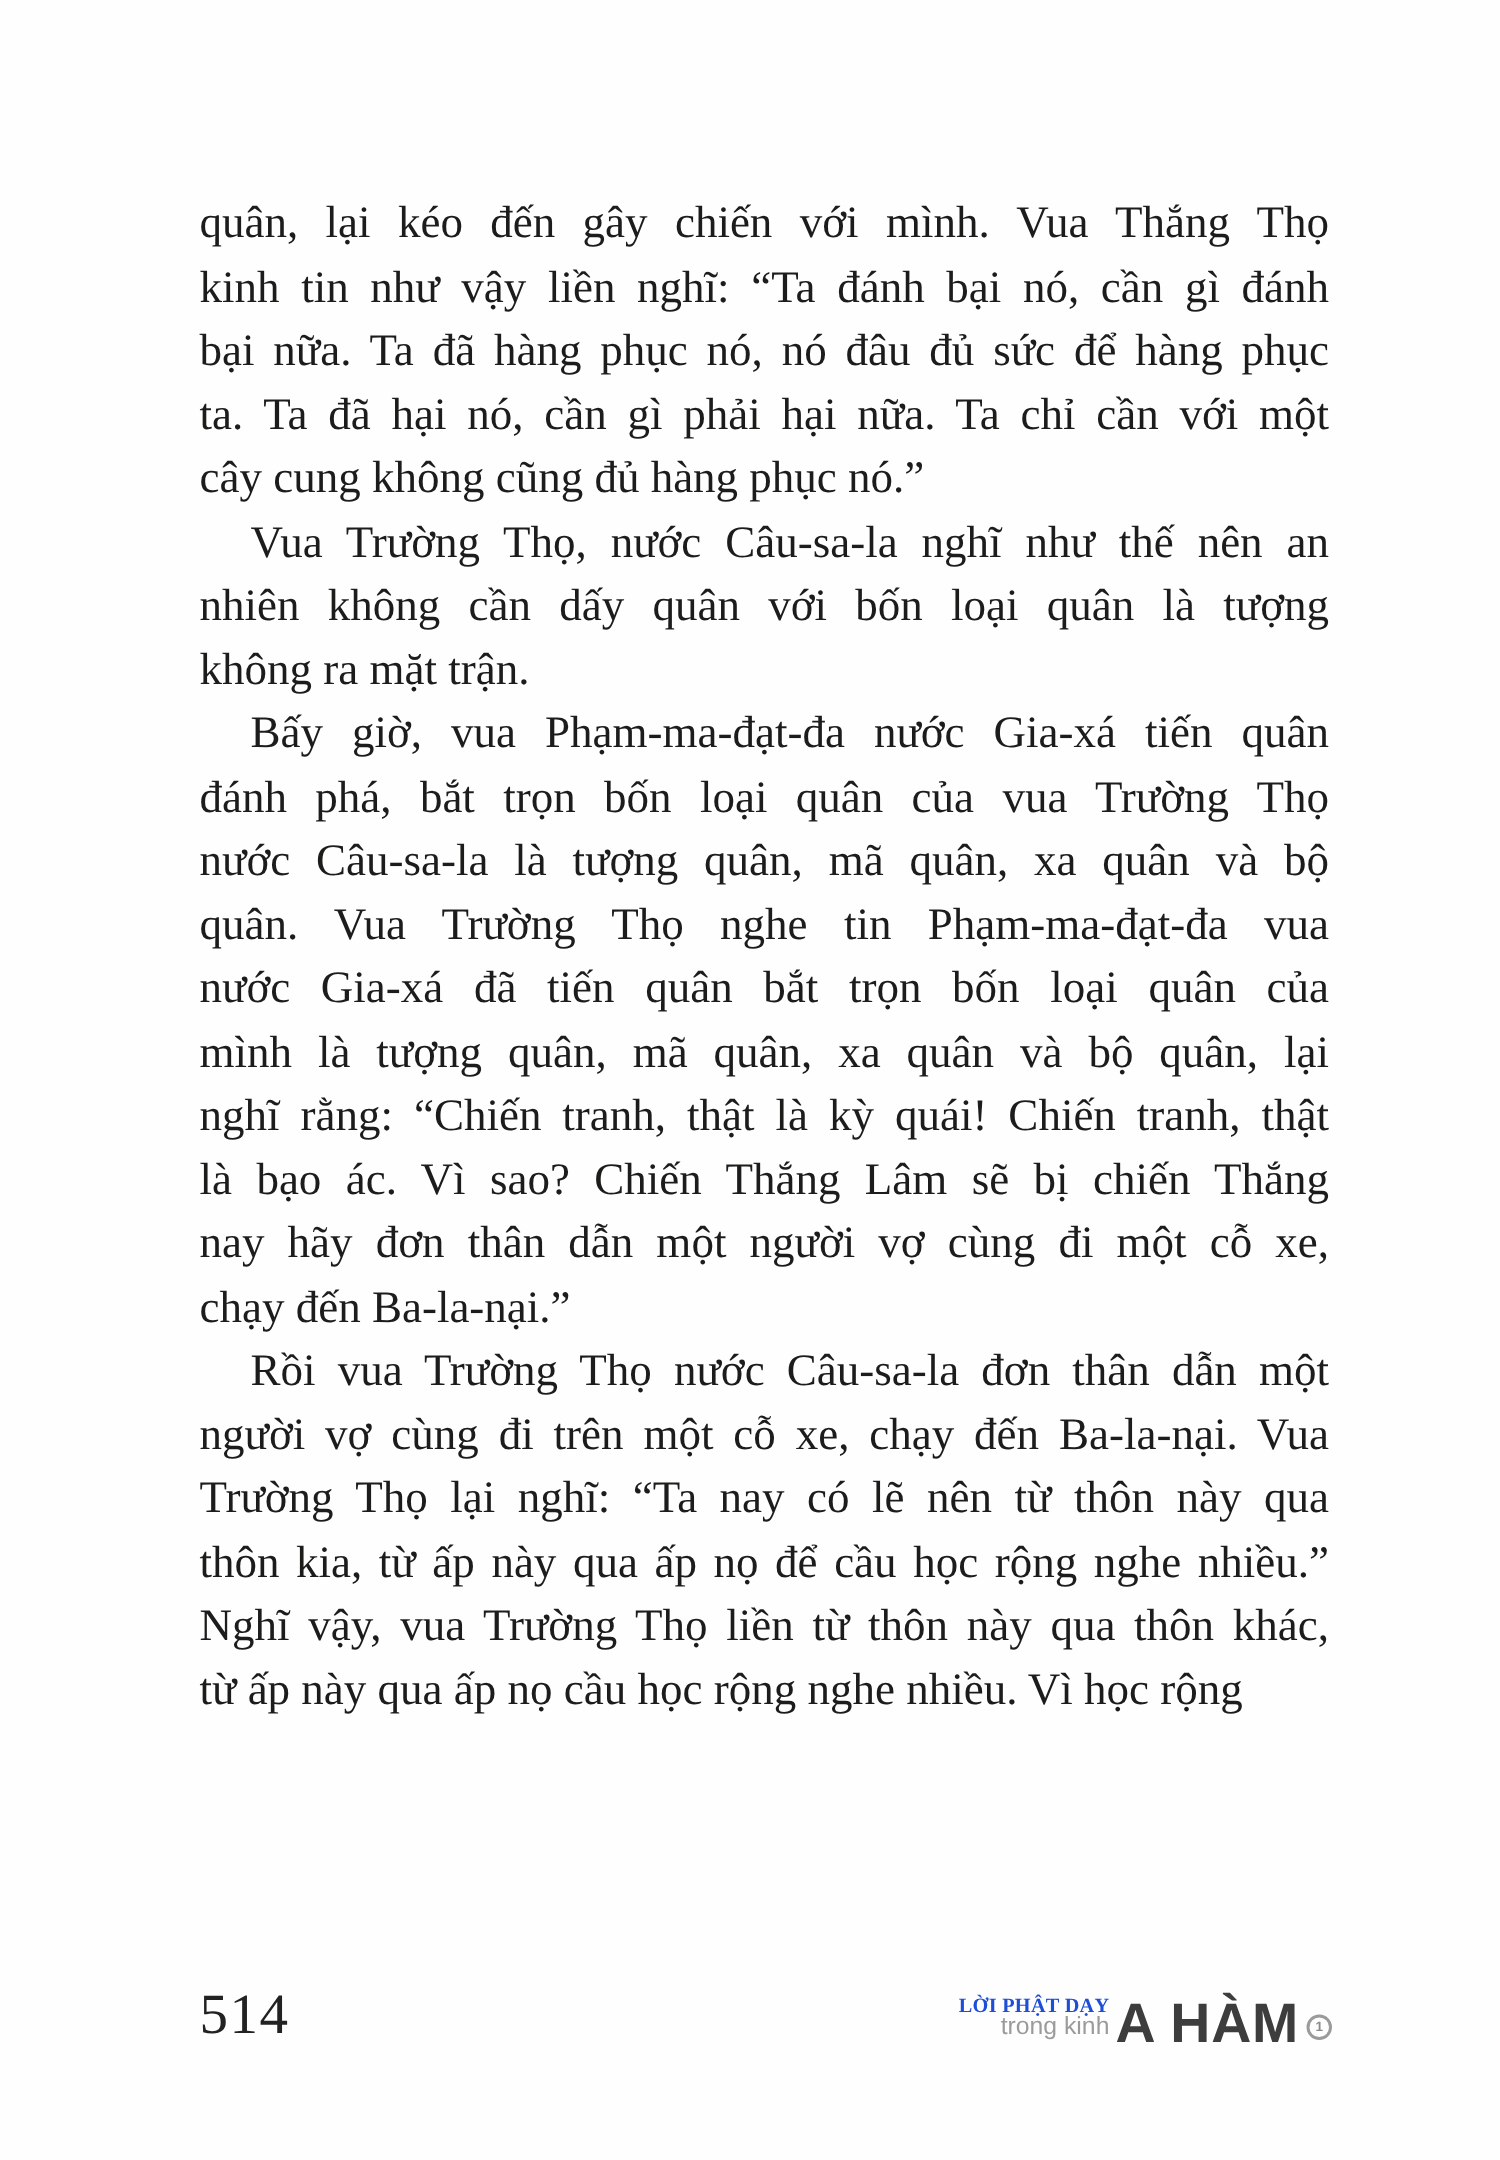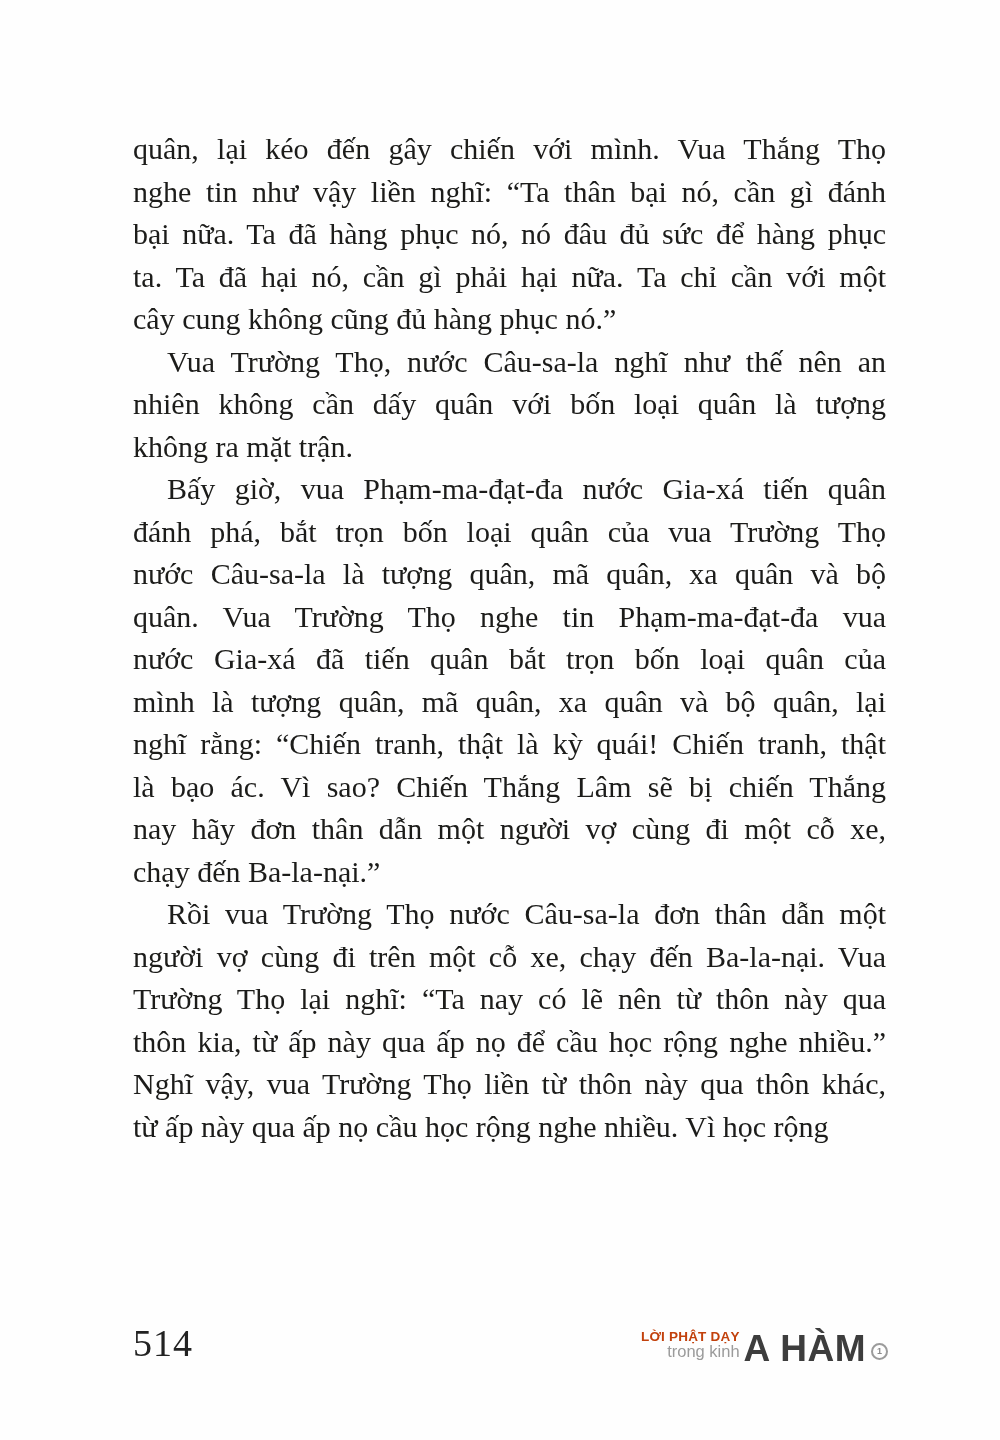--- a/index.html
+++ b/index.html
@@ -64,25 +64,25 @@
     align-items: flex-end;
   }
   .logo-left {
     display: flex;
     flex-direction: column;
     align-items: flex-end;
     margin-right: 4px;
     margin-bottom: 3px;
   }
   .logo-top {
-    font-family: Liberation Sans, sans-serif;
+    font-family: Liberation Serif, serif;
     font-weight: 700;
     font-size: 13.5px;
     line-height: 13px;
-    color: #c2410c;
+    color: #1d4ed8;
     letter-spacing: 0.2px;
     white-space: nowrap;
     text-align: center;
   }
   .logo-sub {
     font-family: "Liberation Sans", sans-serif;
     font-weight: 400;
     font-size: 16.5px;
     line-height: 16px;
     color: #9b9b9b;
@@ -112,21 +112,21 @@
   }
 </style>
 </head>
 <body>
 
 <div class="page">
 
   <main class="text-block">
       <div class="paragraph">
         <div class="line first">quân, lại kéo đến gây chiến với mình. Vua Thắng Thọ</div>
-        <div class="line">nghe tin như vậy liền nghĩ: “Ta thân bại nó, cần gì đánh</div>
+        <div class="line">kinh tin như vậy liền nghĩ: “Ta đánh bại nó, cần gì đánh</div>
         <div class="line">bại nữa. Ta đã hàng phục nó, nó đâu đủ sức để hàng phục</div>
         <div class="line">ta. Ta đã hại nó, cần gì phải hại nữa. Ta chỉ cần với một</div>
         <div class="line last">cây cung không cũng đủ hàng phục nó.”</div>
       </div>
       <div class="paragraph indented">
         <div class="line first">Vua Trường Thọ, nước Câu-sa-la nghĩ như thế nên an</div>
         <div class="line">nhiên không cần dấy quân với bốn loại quân là tượng</div>
         <div class="line last">không ra mặt trận.</div>
       </div>
       <div class="paragraph indented">

